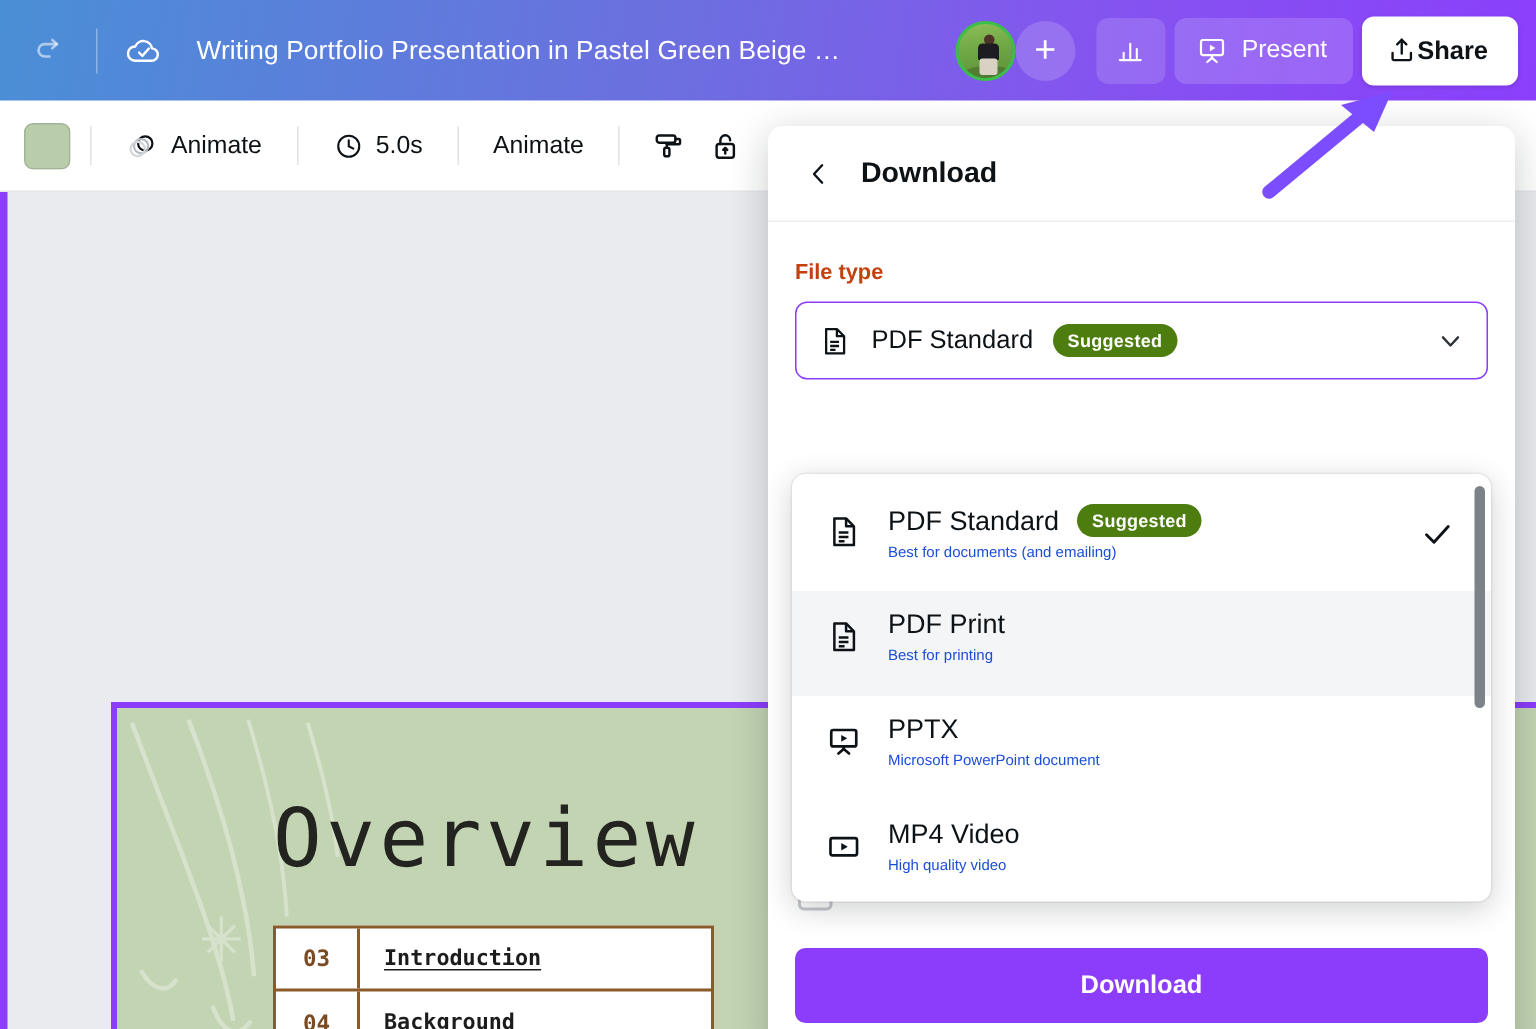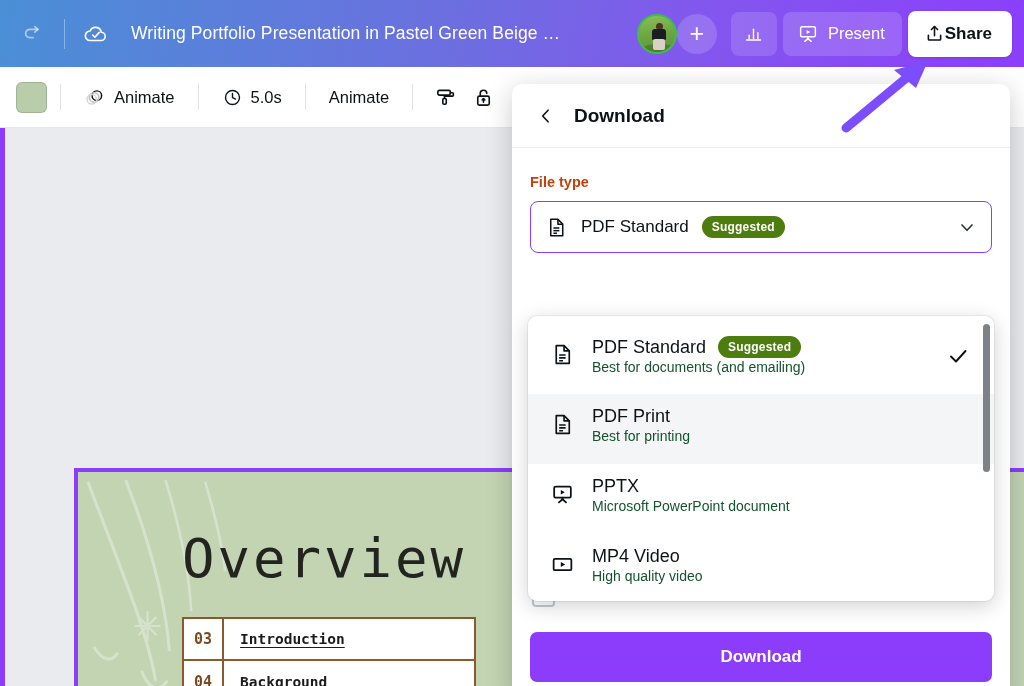--- a/index.html
+++ b/index.html
@@ -94,21 +94,21 @@
     font-family: "DejaVu Sans Mono", monospace;
     font-size: 54px; letter-spacing: 3px; color: #23231f; font-weight: 400;
   }
   .slide-table {
     position: absolute; left: 104px; top: 145px; width: 294px;
     border: 2px solid #8b5a2b; background: #ffffff;
   }
   .slide-row { display:flex; height: 42px; border-bottom: 2px solid #8b5a2b; }
   .slide-row:last-child { border-bottom: none; }
   .slide-num {
-    width: 40px; display:flex; align-items:center; justify-content:center;
+    width: 56px; display:flex; align-items:center; justify-content:center;
     font-family: "DejaVu Sans Mono", monospace; font-size: 15px; font-weight: 700; color:#7a4a22;
     border-right: 2px solid #8b5a2b;
   }
   .slide-label {
     flex:1; display:flex; align-items:center; padding-left: 16px;
     font-family: "DejaVu Sans Mono", monospace; font-size: 14.5px; font-weight: 700; color:#1c1c1c;
     text-decoration: underline; text-underline-offset: 3px;
   }
   .slide-photo {
     position: absolute; left: 590px; top: 170px; width: 270px; height: 210px;
@@ -152,21 +152,21 @@
     box-shadow: 0 5px 20px rgba(14,19,24,.20), 0 0 0 1px rgba(14,19,24,.06);
     z-index: 50;
   }
   .dd-list { position:absolute; inset:0; padding: 8px 0; }
   .dd-item { display:flex; align-items:flex-start; gap:16px; padding: 12px 20px 12px 20px; min-height: 70px; }
   .dd-item.hover { background: #f4f5f7; }
   .dd-icon { width:28px; flex:none; display:flex; align-items:center; justify-content:center; padding-top:6px; color:#0d1216; }
   .dd-texts { flex:1; }
   .dd-row1 { display:flex; align-items:center; gap:12px; }
   .dd-title { font-size: 18px; color:#0d1216; }
-  .dd-sub { font-size: 14px; color:#14532d; margin-top: 4px; }
+  .dd-sub { font-size: 10px; color:#1d4ed8; margin-top: 4px; }
   .dd-check { width:28px; flex:none; display:flex; align-items:center; padding-top: 8px; color:#0d1216; }
   .dd-scrolltrack {
     position:absolute; right: 4px; top: 6px; width: 8px; height: 273px;
     background: transparent;
   }
   .dd-scrollthumb {
     position:absolute; right: 4px; top: 8px; width: 7px; height: 148px;
     background: #7d8288; border-radius: 4px;
   }
 

